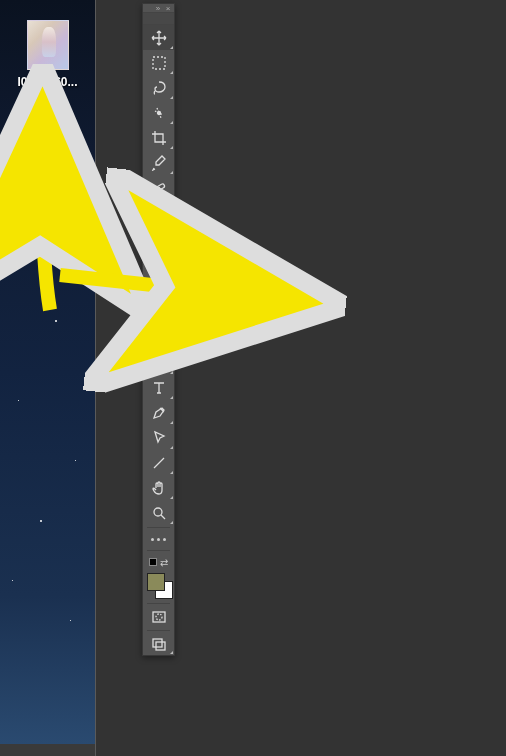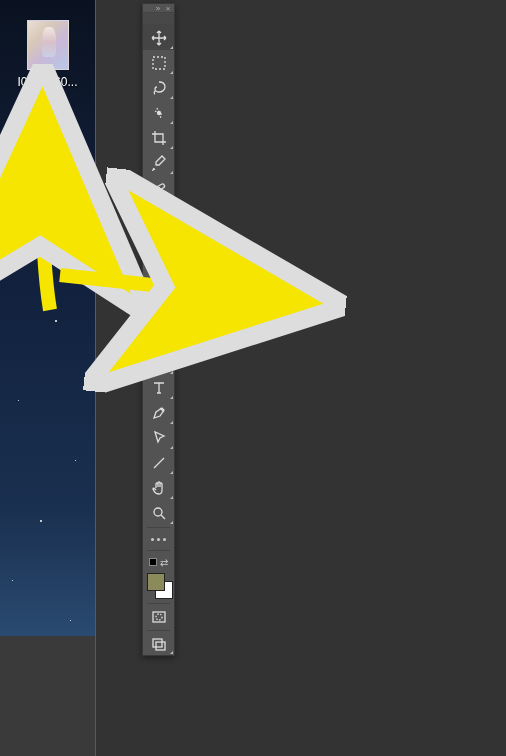--- a/index.html
+++ b/index.html
@@ -8,22 +8,23 @@
       height: 756px;
       background: #3a3a3a;
       font-family: Arial, sans-serif;
       font-size: 11px;
       overflow: hidden;
       position: relative;
     }
     .desktop {
       position: absolute;
       left: 0; top: 0;
-      width: 95px; height: 636px;
+      width: 95px; height: 744px;
       background: linear-gradient(180deg, #0a1220 0%, #0f1a30 20%, #122340 50%, #1a3050 80%, #2a4a70 100%);
+      font-weight: bold;
     }
     .star { position: absolute; background: #fff; border-radius: 50%; }
     .s1{width:2px;height:2px;left:15px;top:130px}
     .s2{width:1px;height:1px;left:70px;top:180px}
     .s3{width:1px;height:1px;left:25px;top:250px}
     .s4{width:2px;height:2px;left:55px;top:320px}
     .s5{width:1px;height:1px;left:18px;top:400px}
     .s6{width:1px;height:1px;left:75px;top:460px}
     .s7{width:2px;height:2px;left:40px;top:520px}
     .s8{width:1px;height:1px;left:12px;top:580px}

